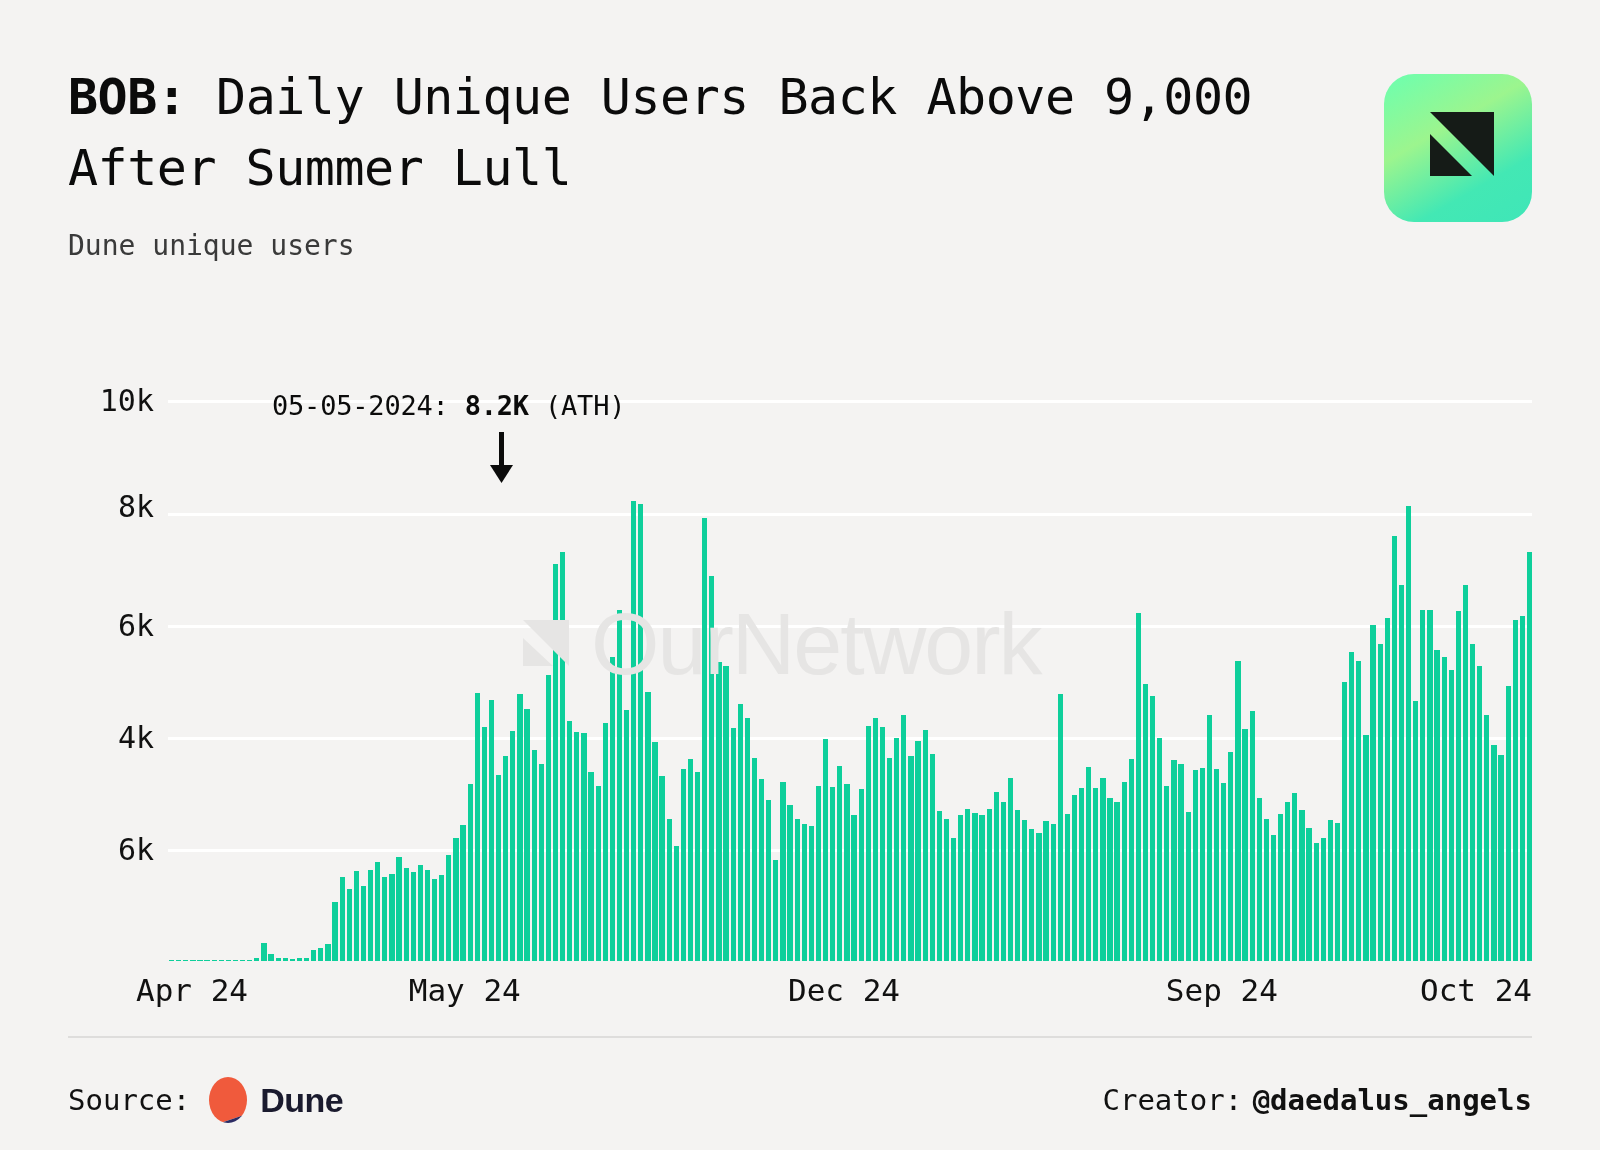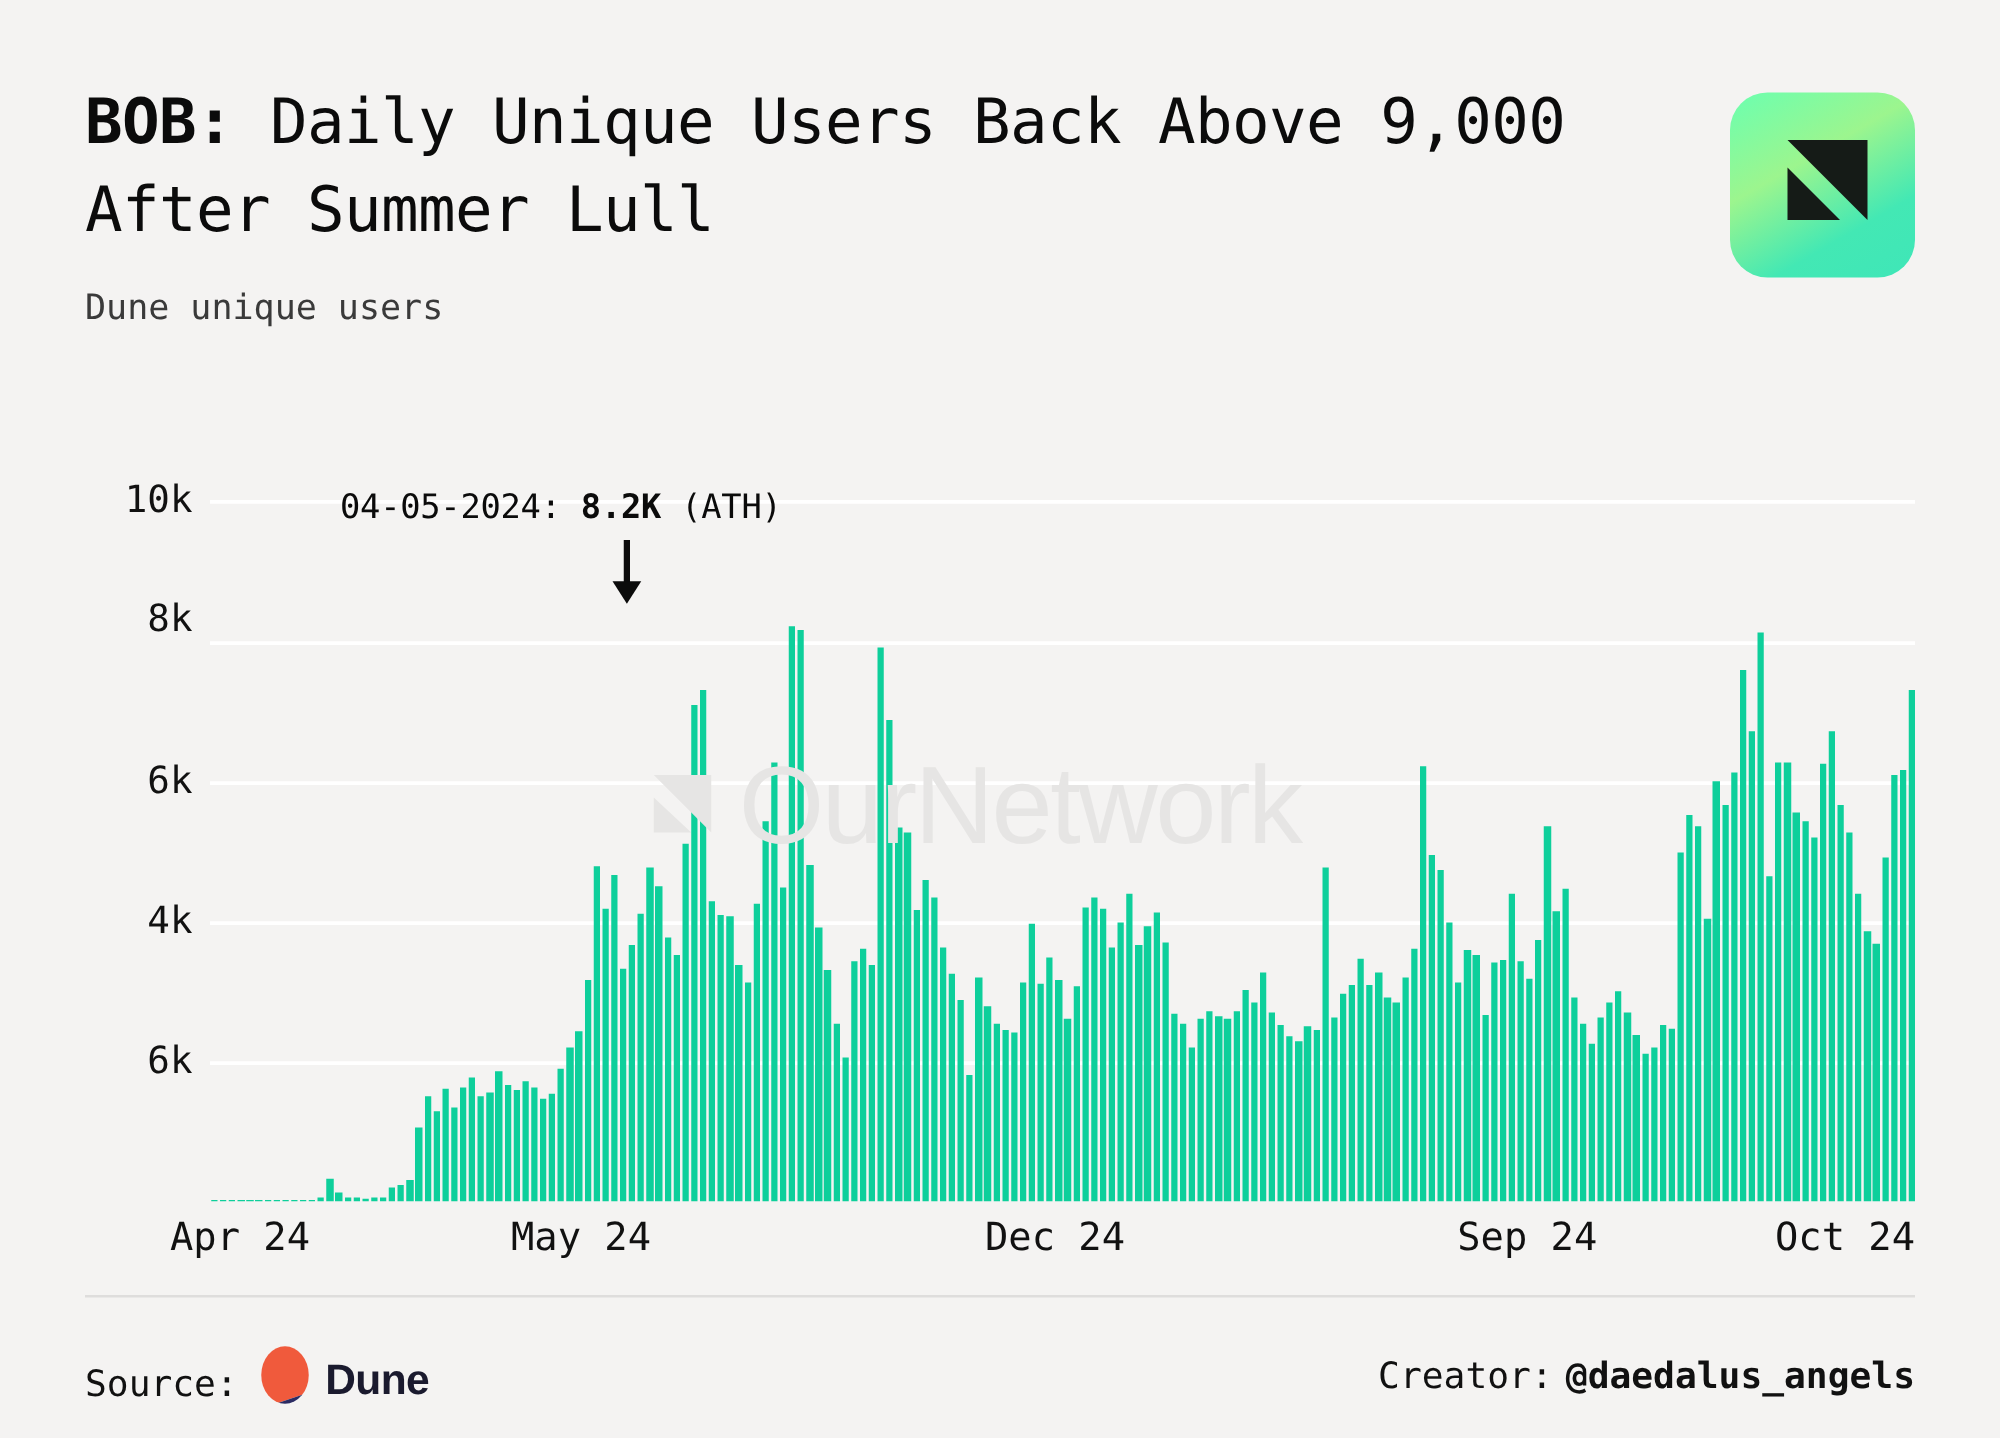--- a/index.html
+++ b/index.html
@@ -176,21 +176,21 @@
     left: 68px;
     right: 68px;
     top: 1060px;
     display: flex;
     align-items: center;
     justify-content: space-between;
     height: 50px;
   }
   .foot-left, .foot-right {
     display: flex;
-    align-items: flex-end;
+    align-items: center;
     font-size: 29px;
     color: #111;
     white-space: nowrap;
     margin-top: 30px;
   }
   #dune-logo { margin: 0 12px 0 18px; }
   #dune-word {
     font-family: "Liberation Sans", sans-serif;
     font-weight: 700;
     font-size: 34px;
@@ -223,21 +223,21 @@
           <div class="gridline" style="top: 470.885px;"></div>
           <div class="gridline" style="top: 358.769px;"></div>
           <div class="gridline" style="top: 246.654px;"></div>
           <div class="gridline" style="top: 134.538px;"></div>
           <div class="gridline" style="top: 22.4231px;"></div>
         </div>
       <div id="yticks">
           <div class="ytick" style="top: 470.885px;">6k</div>
           <div class="ytick" style="top: 358.769px;">4k</div>
           <div class="ytick" style="top: 246.654px;">6k</div>
-          <div class="ytick" style="top: 117px;">8k</div>
+          <div class="ytick" style="top: 128px;">8k</div>
           <div class="ytick" style="top: 22.4231px;">10k</div>
         </div>
       <div class="bars" id="bars">
           <div class="bar" style="height: 0.6px; background: rgb(14, 207, 155);"></div>
           <div class="bar" style="height: 0.6px; background: rgb(14, 207, 155);"></div>
           <div class="bar" style="height: 0.672692px; background: rgb(14, 207, 155);"></div>
           <div class="bar" style="height: 0.6px; background: rgb(14, 207, 155);"></div>
           <div class="bar" style="height: 0.784808px; background: rgb(14, 207, 155);"></div>
           <div class="bar" style="height: 0.616635px; background: rgb(14, 207, 155);"></div>
           <div class="bar" style="height: 0.896923px; background: rgb(14, 207, 155);"></div>
@@ -430,21 +430,21 @@
     </div>
     <div class="xaxis" id="xaxis">
         <div class="xtick" style="left: -32px;">Apr 24</div>
         <div class="xtick" style="left: calc(22.2% - 62px);">May 24</div>
         <div class="xtick" style="left: calc(50% - 62px);">Dec 24</div>
         <div class="xtick" style="left: calc(77.7% - 62px);">Sep 24</div>
         <div class="xtick" style="right: 0px;">Oct 24</div>
       </div>
   </div>
 
-  <div id="annotation"><span>04-05-2024:</span> <span class="strong">8.2K</span> <span>(ATH)</span></div>
+  <div id="annotation"><span>05-05-2024:</span> <span class="strong">8.2K</span> <span>(ATH)</span></div>
   <div id="ann-arrow">
     <svg width="26" height="52" viewBox="0 0 26 52" aria-hidden="true">
       <rect x="10" y="0" width="5" height="36" fill="#0b0b0b"></rect>
       <polygon points="1,33 24,33 12.5,51" fill="#0b0b0b"></polygon>
     </svg>
   </div>
 
   <div id="watermark">
     <svg id="watermark-mark" width="80" height="80" viewBox="0 0 80 80" aria-hidden="true">
       <polygon points="18,16 64,16 64,62" fill="#e6e5e4"></polygon>

